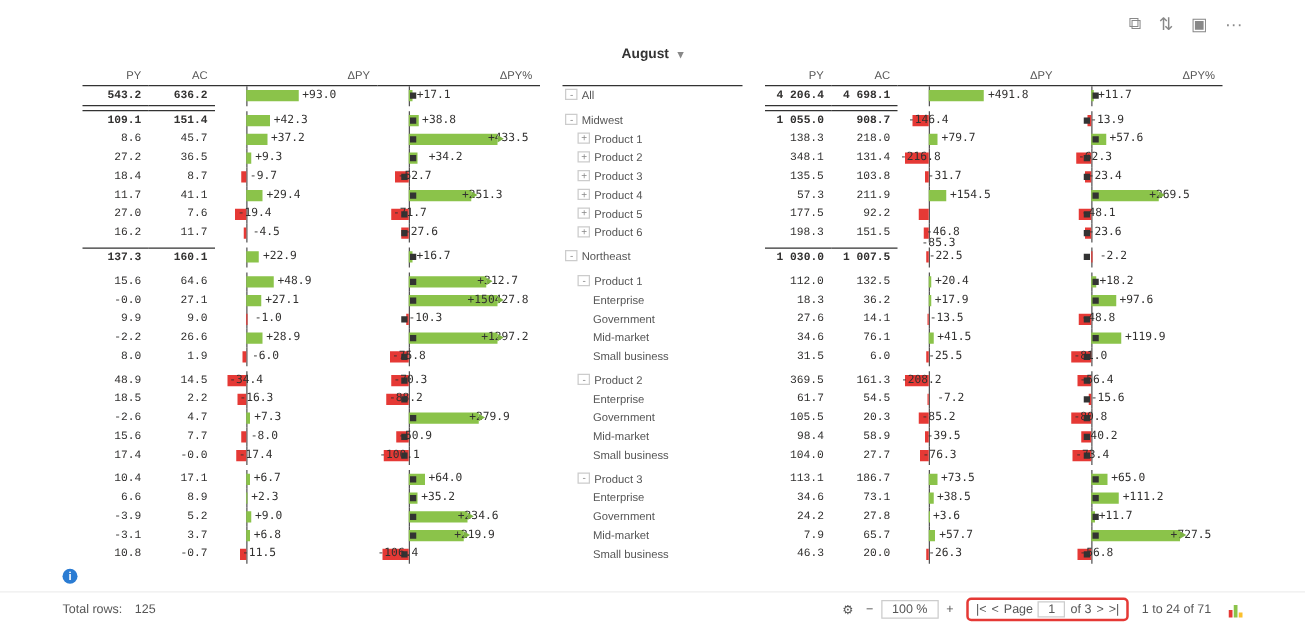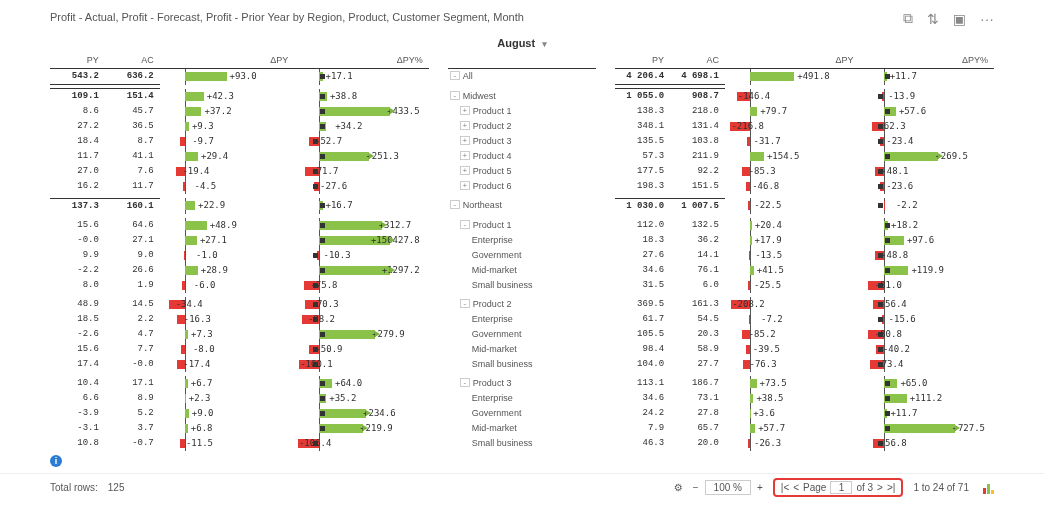--- a/index.html
+++ b/index.html
@@ -21,21 +21,21 @@
   .title { font-size: 11px; color: #555; }
   .subtitle { font-size: 10px; color: #777; margin-top: 2px; }
   .htools { display: flex; gap: 14px; color: #888; font-size: 14px; align-items: center; }
 
   
   .periods { display: flex; padding: 0 50px; }
   .phalf { flex: 1; text-align: center; font-weight: 600; font-size: 11px; color: #333; padding: 2px 0 4px; }
   .phalf .chev { font-size: 9px; color: #888; margin-left: 4px; }
 
   
-  .grid { padding: 0 50px; }
+  .grid { padding: 0 66px; }
   .grid table { border-collapse: collapse; width: 100%; table-layout: fixed; }
   .grid th, .grid td { padding: 0; height: 15px; font-size: 9px; line-height: 15px; }
   .grid thead th { border-bottom: 1px solid #333; color: #555; font-weight: 400; text-align: right; padding-right: 6px; }
   .grid thead th.lbl { text-align: left; padding-left: 2px; }
   .grid thead th.sep { border-bottom: none; width: 14px; }
 
   col.num   { width: 40px; }
   col.bar   { width: 98px; }
   col.lbl   { width: 108px; }
   col.sep   { width: 14px; }
@@ -73,21 +73,20 @@
   .pager { border: 2px solid #e53935; border-radius: 4px; padding: 1px 6px; display: flex; align-items: center; gap: 4px; }
   .pager .pinput { border: 1px solid #ccc; width: 22px; text-align: center; display: inline-block; }
   .minichart { display: inline-flex; align-items: flex-end; gap: 1px; height: 12px; margin-left: 4px; }
   .minichart span { width: 3px; display: inline-block; }
 </style>
 </head>
 <body>
 
 <div class="header">
   <div class="titles">
-    <div class="title">Profit - Actual, Profit - Forecast, Profit - Prior Year by Region, Product, Customer Segment, Month</div>
   </div>
   <div class="htools">
     <span>⧉</span>
     <span>⇅</span>
     <span>▣</span>
     <span>···</span>
   </div>
 </div>
 
 <div class="periods">
@@ -335,21 +334,21 @@
             <div class="v" style="right: 90.34px;">-71.7</div>
           </td>
           <td></td>
           <td class="lbl in1"><span class="exp">+</span><span>Product 5</span></td>
           <td></td>
           <td class="cell">177.5</td>
           <td class="cell">92.2</td>
           <td class="bar">
             <div class="axis" style="left: 25px;"></div>
             <div class="b red" style="left: 17.323px; width: 7.677px;"></div>
-            <div class="v" style="right: 83.677px;">-85.3</div>
+            <div class="v" style="right: 83.677px; margin-top: 24px;">-85.3</div>
           </td>
           <td class="bar">
             <div class="axis" style="left: 25px;"></div>
             <div class="b red" style="left: 15.38px; width: 9.62px;"></div>
             <div class="m" style="left: 19px;"></div>
             <div class="v" style="right: 85.62px;">-48.1</div>
           </td>
         </tr>
         <tr class="row">
           <td class="cell">16.2</td>

